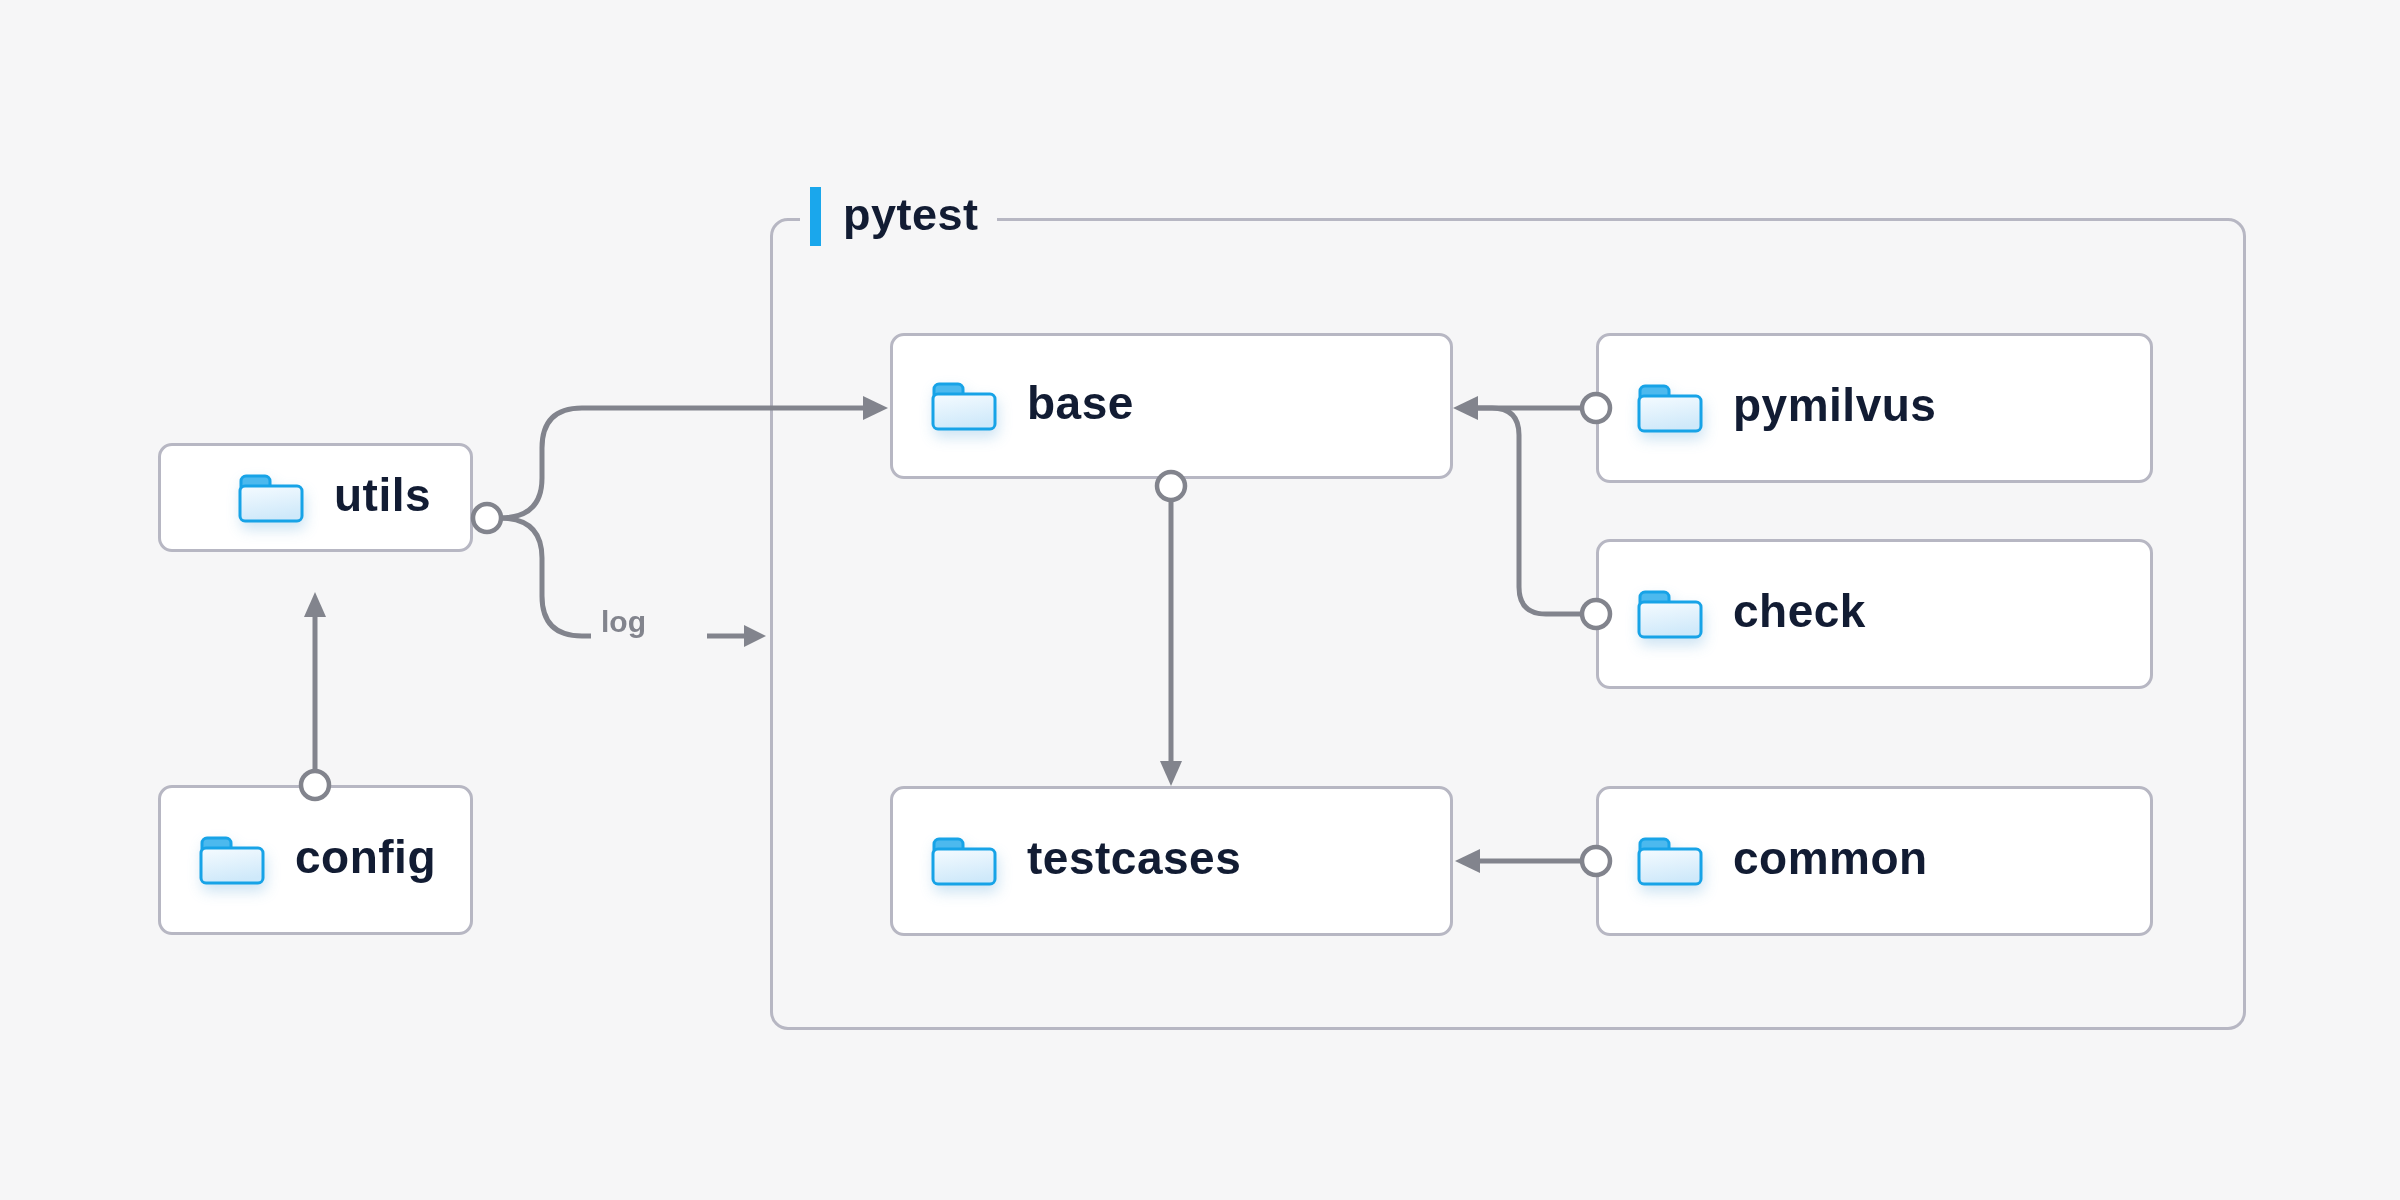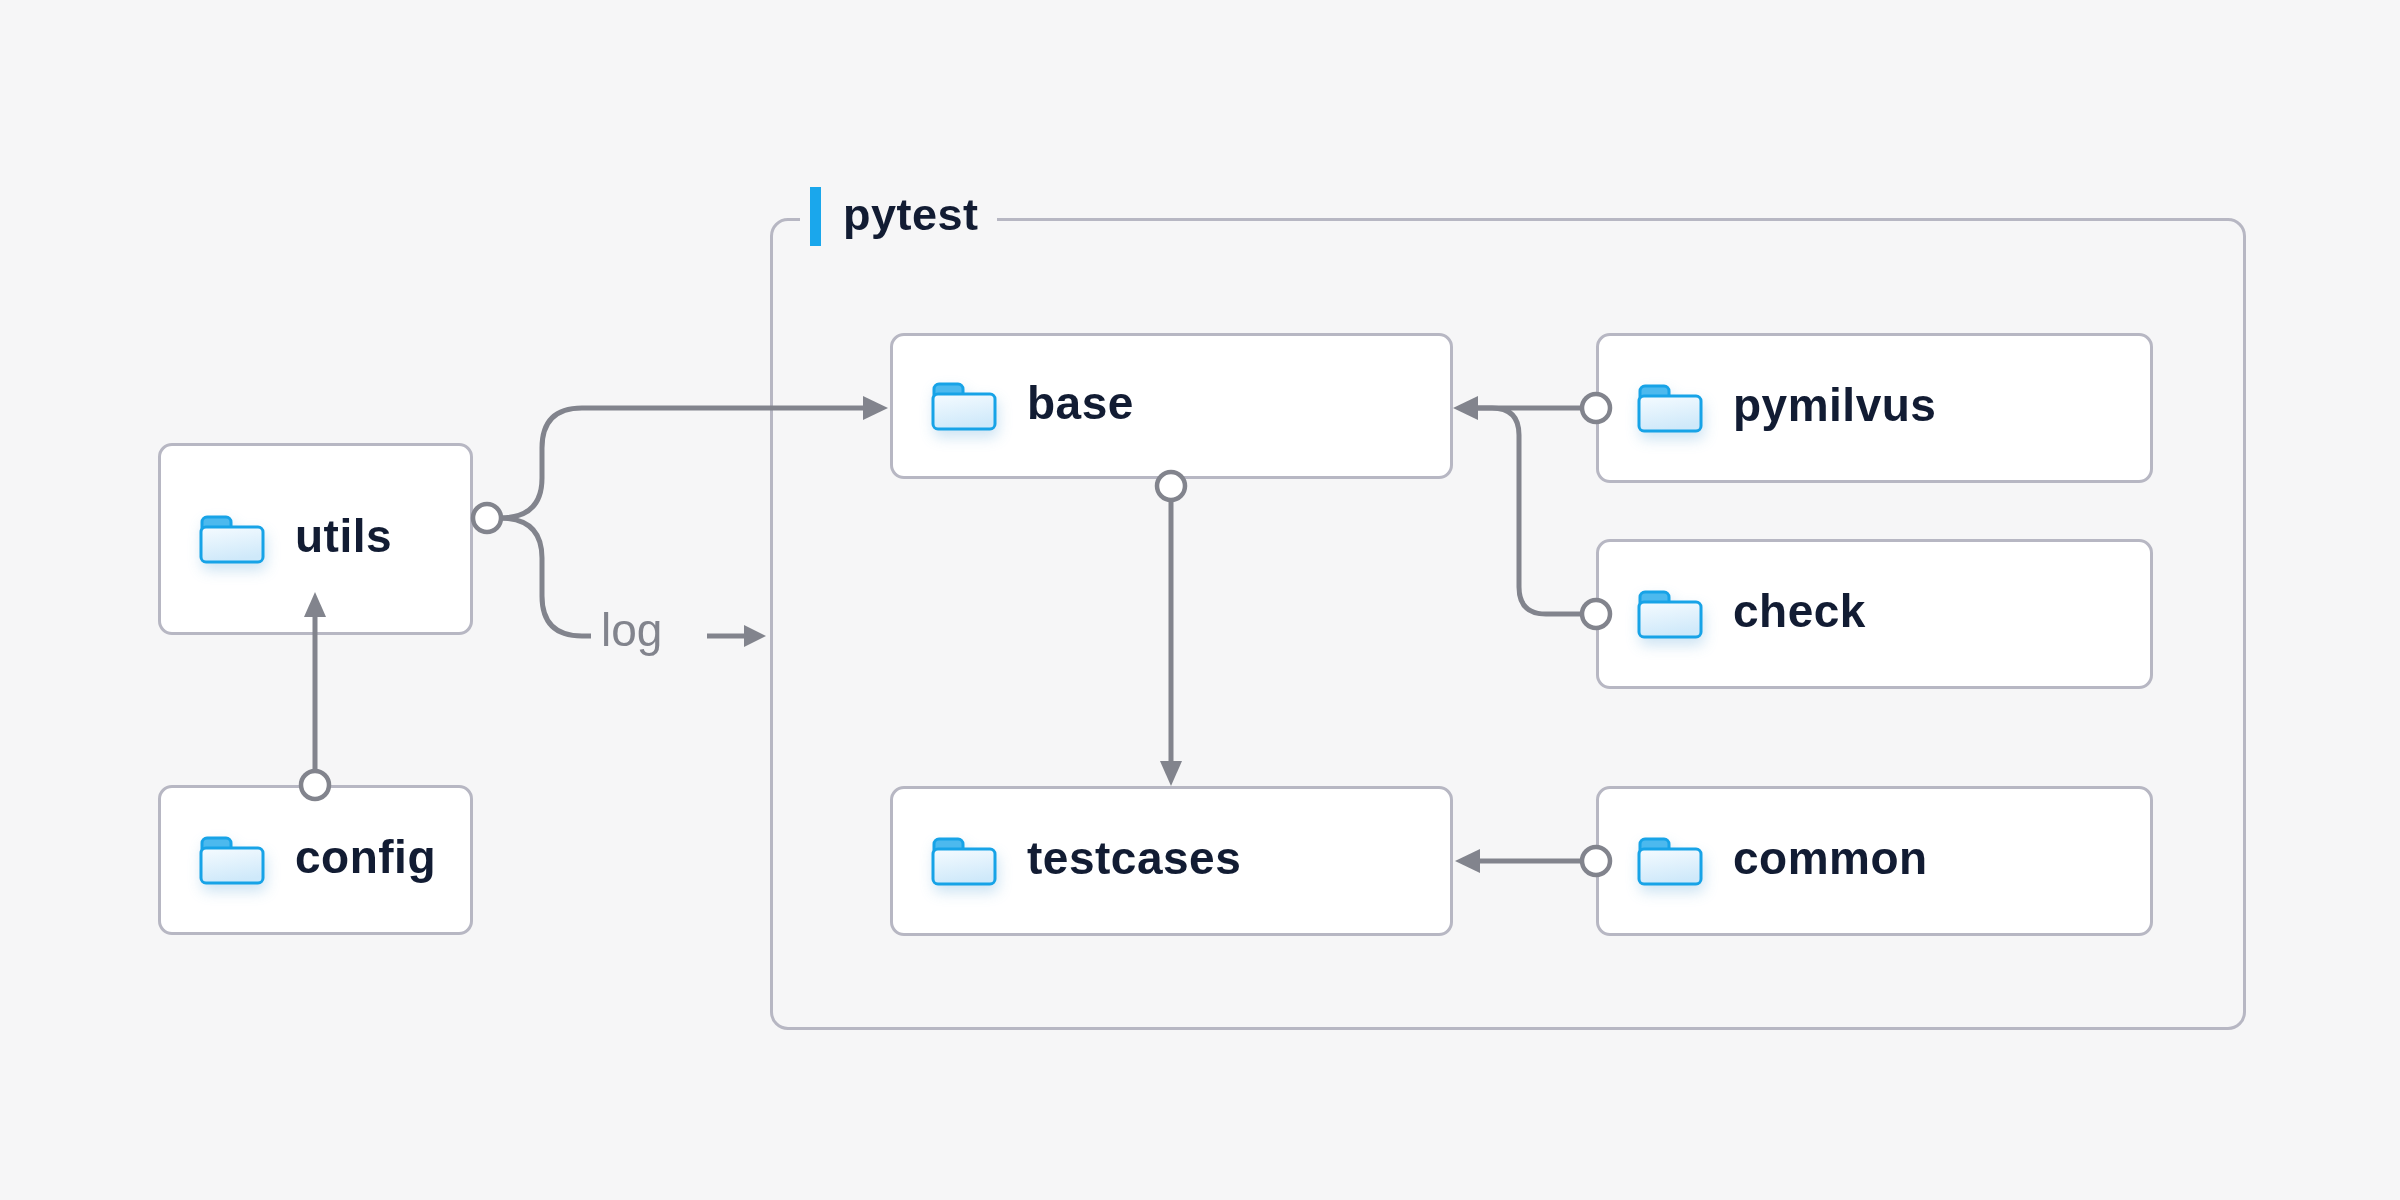--- a/index.html
+++ b/index.html
@@ -38,41 +38,41 @@
   }
   .node .label{
     font-size:46px;font-weight:700;color:#121c33;letter-spacing:.5px;
     line-height:1;padding-bottom:6px;
   }
   .folder{
     width:66px;height:50px;flex:0 0 auto;
     filter:drop-shadow(2px 7px 7px rgba(30,130,200,.22));
   }
 
-  #node-utils    {left:158px; top:443px; width:315px;height:192px;}
+  #node-utils    {left:158px; top:443px; width:315px;height:109px;justify-content:center;}
   #node-config   {left:158px; top:785px; width:315px;height:150px;text-align:right;}
   #node-base     {left:890px; top:333px; width:563px;height:146px;}
   #node-testcases{left:890px; top:786px; width:563px;height:150px;}
   #node-pymilvus {left:1596px;top:333px; width:557px;height:150px;}
   #node-check    {left:1596px;top:539px; width:557px;height:150px;}
   #node-common   {left:1596px;top:786px; width:557px;height:150px;}
 
   
   #edges{
     position:absolute;left:0;top:0;width:2400px;height:1200px;
     z-index:5;pointer-events:none;
   }
   .edge-line{stroke:#82848d;stroke-width:5;fill:none;}
   .edge-arrow{fill:#82848d;stroke:none;}
   .edge-dot{fill:#ffffff;stroke:#82848d;stroke-width:4.5;}
 
   
   .edge-label{
     position:absolute;left:601px;top:607px;z-index:6;
-    font-size:46px;font-weight:400;color:#82848d;line-height:1;
+    font-size:30px;font-weight:700;color:#82848d;line-height:1;
   }
 </style>
 </head>
 <body>
 
 <div id="stage">
 
   <svg width="0" height="0" style="position:absolute" aria-hidden="true">
     <defs>
       <linearGradient id="folderGrad" x1="0" y1="0" x2="0.25" y2="1">

